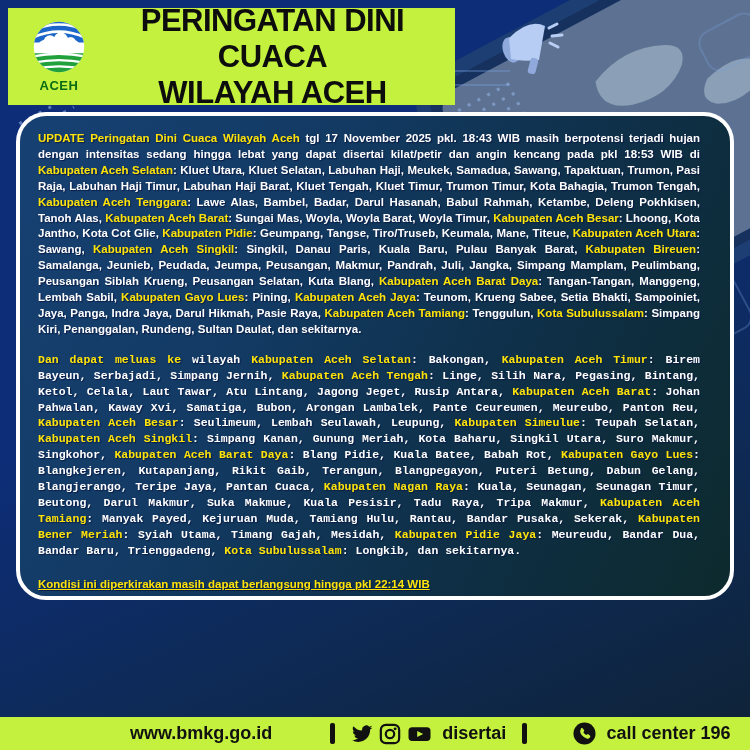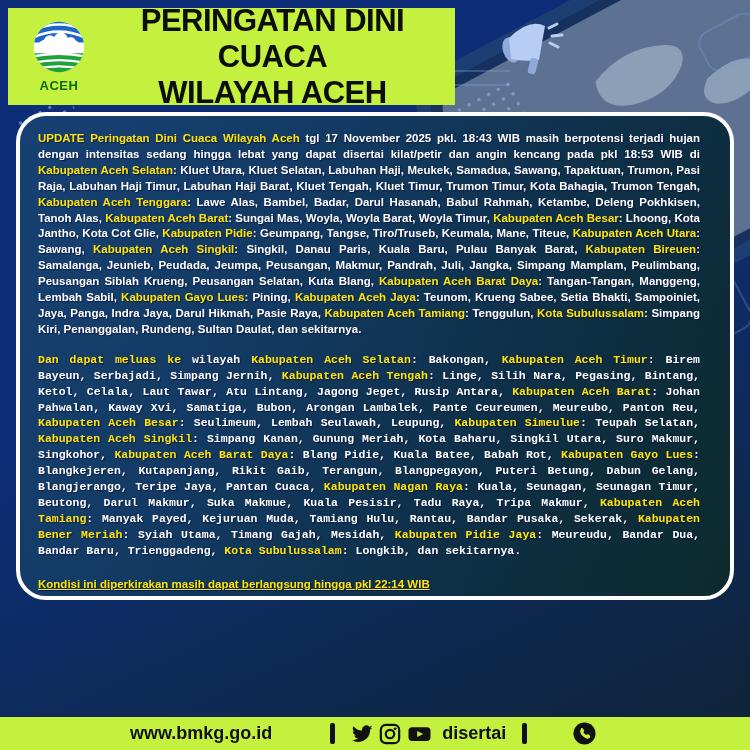--- a/index.html
+++ b/index.html
@@ -160,15 +160,16 @@
       </svg>
     </span>
     <span class="f-handle">disertai</span>
     <span class="f-sep sep2"></span>
     <span class="f-phone">
       <svg width="23" height="23" viewBox="0 0 24 24">
         <circle cx="12" cy="12" r="11.5" fill="#111"></circle>
         <path d="M8.2 6.8c.6-.6 1.5-.6 2 0l1.1 1.2c.5.5.5 1.3.1 1.9l-.6.8c.7 1.2 1.7 2.2 2.9 2.9l.8-.6c.6-.4 1.4-.4 1.9.1l1.2 1.1c.6.6.6 1.5 0 2l-.5.6c-.7.7-1.8.9-2.8.5-3.9-1.8-5.9-3.9-6.7-6.7-.3-1-.1-2.1.6-2.8z" fill="#c3f13d"></path>
       </svg>
     </span>
+    <span class="f-cc">call center 196</span>
   </div>
 
 </div>
 
 </body></html>

